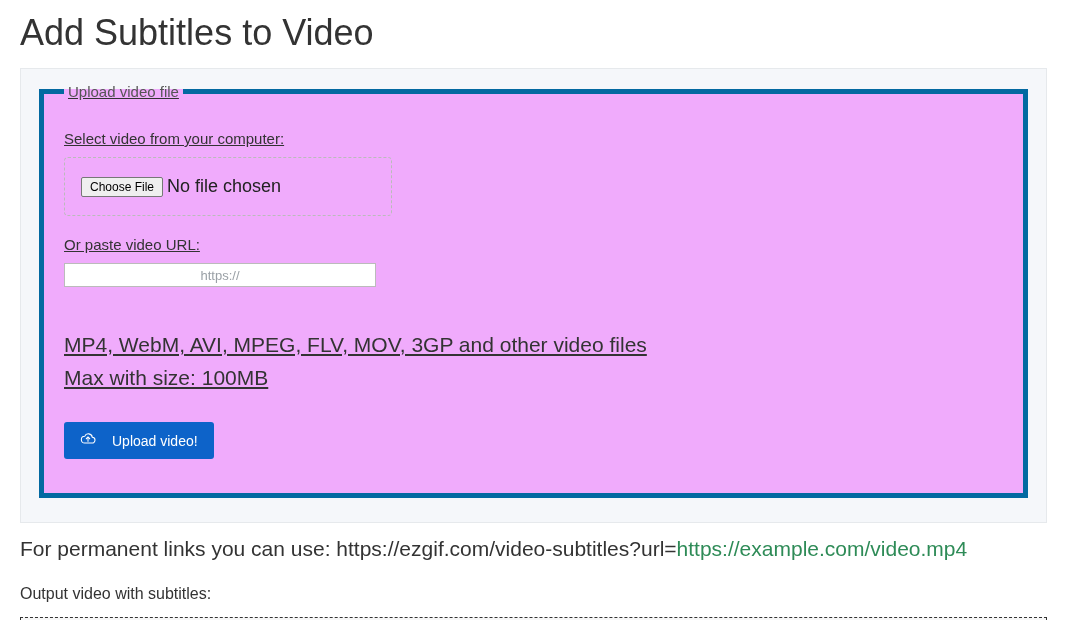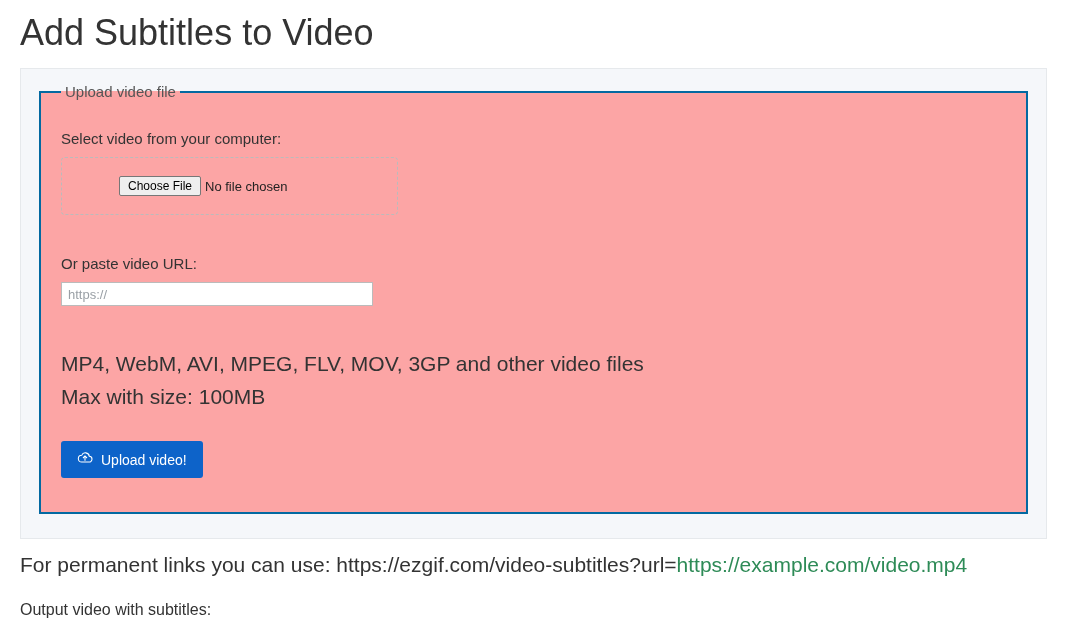--- a/index.html
+++ b/index.html
@@ -15,23 +15,24 @@
       font-weight: 400;
       color: #333;
       margin: 4px 0 14px 0;
     }
     .panel {
       background: #f5f7fa;
       border: 1px solid #e6e9ec;
       padding: 14px 18px 24px 18px;
     }
     fieldset.upload-box {
-      background: #fca5a5;
-      border: 2px solid #0369a1;
+      background: #f0abfc;
+      border: 5px solid #0369a1;
       padding: 16px 20px 34px 20px;
+      text-decoration: underline;
     }
     fieldset.upload-box legend {
       color: #555;
       font-size: 15px;
       padding: 0 4px;
     }
     .label-text {
       display: block;
       font-size: 15px;
       color: #333;
@@ -49,46 +50,46 @@
       gap: 4px;
     }
     .choose-btn {
       font-family: Arial, sans-serif;
       font-size: 12px;
       padding: 2px 8px;
       background: #efefef;
       border: 1px solid #777;
       border-radius: 2px;
       cursor: pointer;
-      margin-left: 41px;
     }
     .file-status {
       font-family: Arial, sans-serif;
-      font-size: 13px;
+      font-size: 18px;
       color: #222;
     }
     .url-input {
       width: 312px;
       height: 24px;
       border: 1px solid #bbb;
       font-size: 13px;
       padding: 2px 6px;
       color: #333;
+      text-align: center;
     }
     .url-input::placeholder { color: #9aa0a6; }
     .hint {
       font-size: 21px;
       color: #333;
       line-height: 1.55;
       margin-top: 42px;
     }
     .upload-btn {
       display: inline-flex;
       align-items: center;
-      gap: 8px;
+      gap: 16px;
       background: #0d63c9;
       color: #fff;
       border: none;
       border-radius: 3px;
       font-size: 14px;
       padding: 9px 16px;
       margin-top: 28px;
       cursor: pointer;
     }
     .upload-btn svg { width: 16px; height: 16px; fill: none; stroke: #fff; stroke-width: 1.6; }
@@ -122,21 +123,21 @@
 
     <span class="label-text">Select video from your computer:</span>
 
     <div class="file-drop">
       <span class="file-chooser">
         <button class="choose-btn">Choose File</button>
         <span class="file-status">No file chosen</span>
       </span>
     </div>
 
-    <span class="label-text" style="margin-top:40px;">Or paste video URL:</span>
+    <span class="label-text" style="margin-top:20px;">Or paste video URL:</span>
     <input type="text" class="url-input" placeholder="https://" style="">
 
     <div class="hint">
       <div>MP4, WebM, AVI, MPEG, FLV, MOV, 3GP and other video files</div>
       <div>Max with size: 100MB</div>
     </div>
 
     <button class="upload-btn">
       <span>
         <svg viewBox="0 0 24 24">

